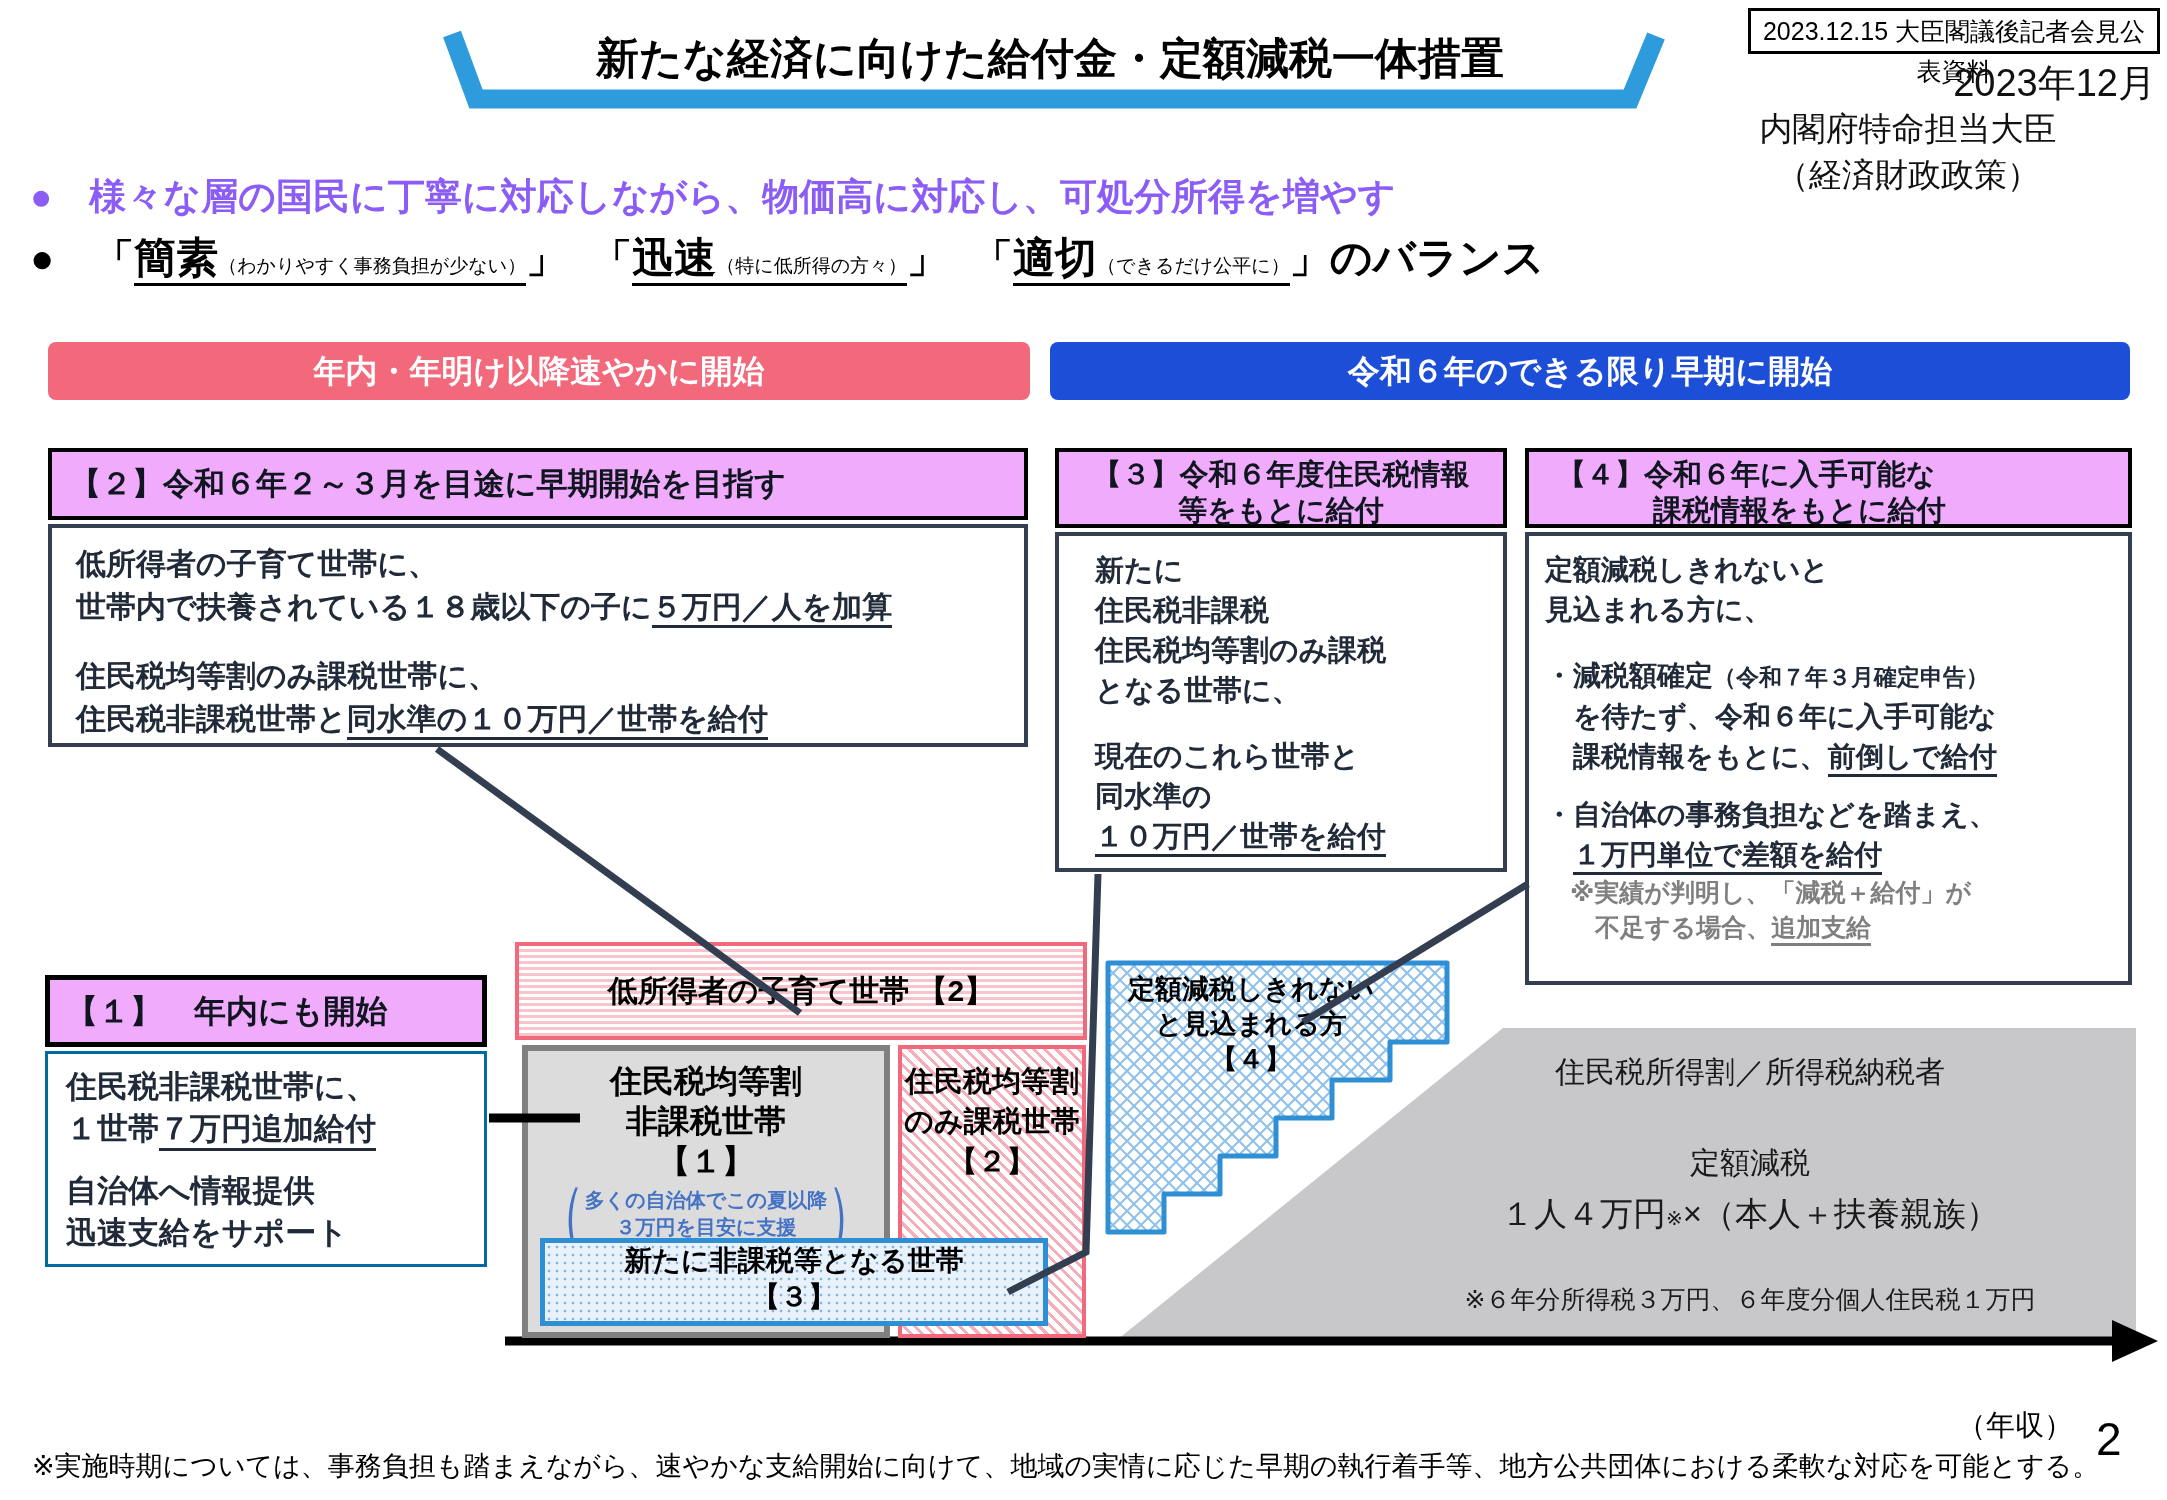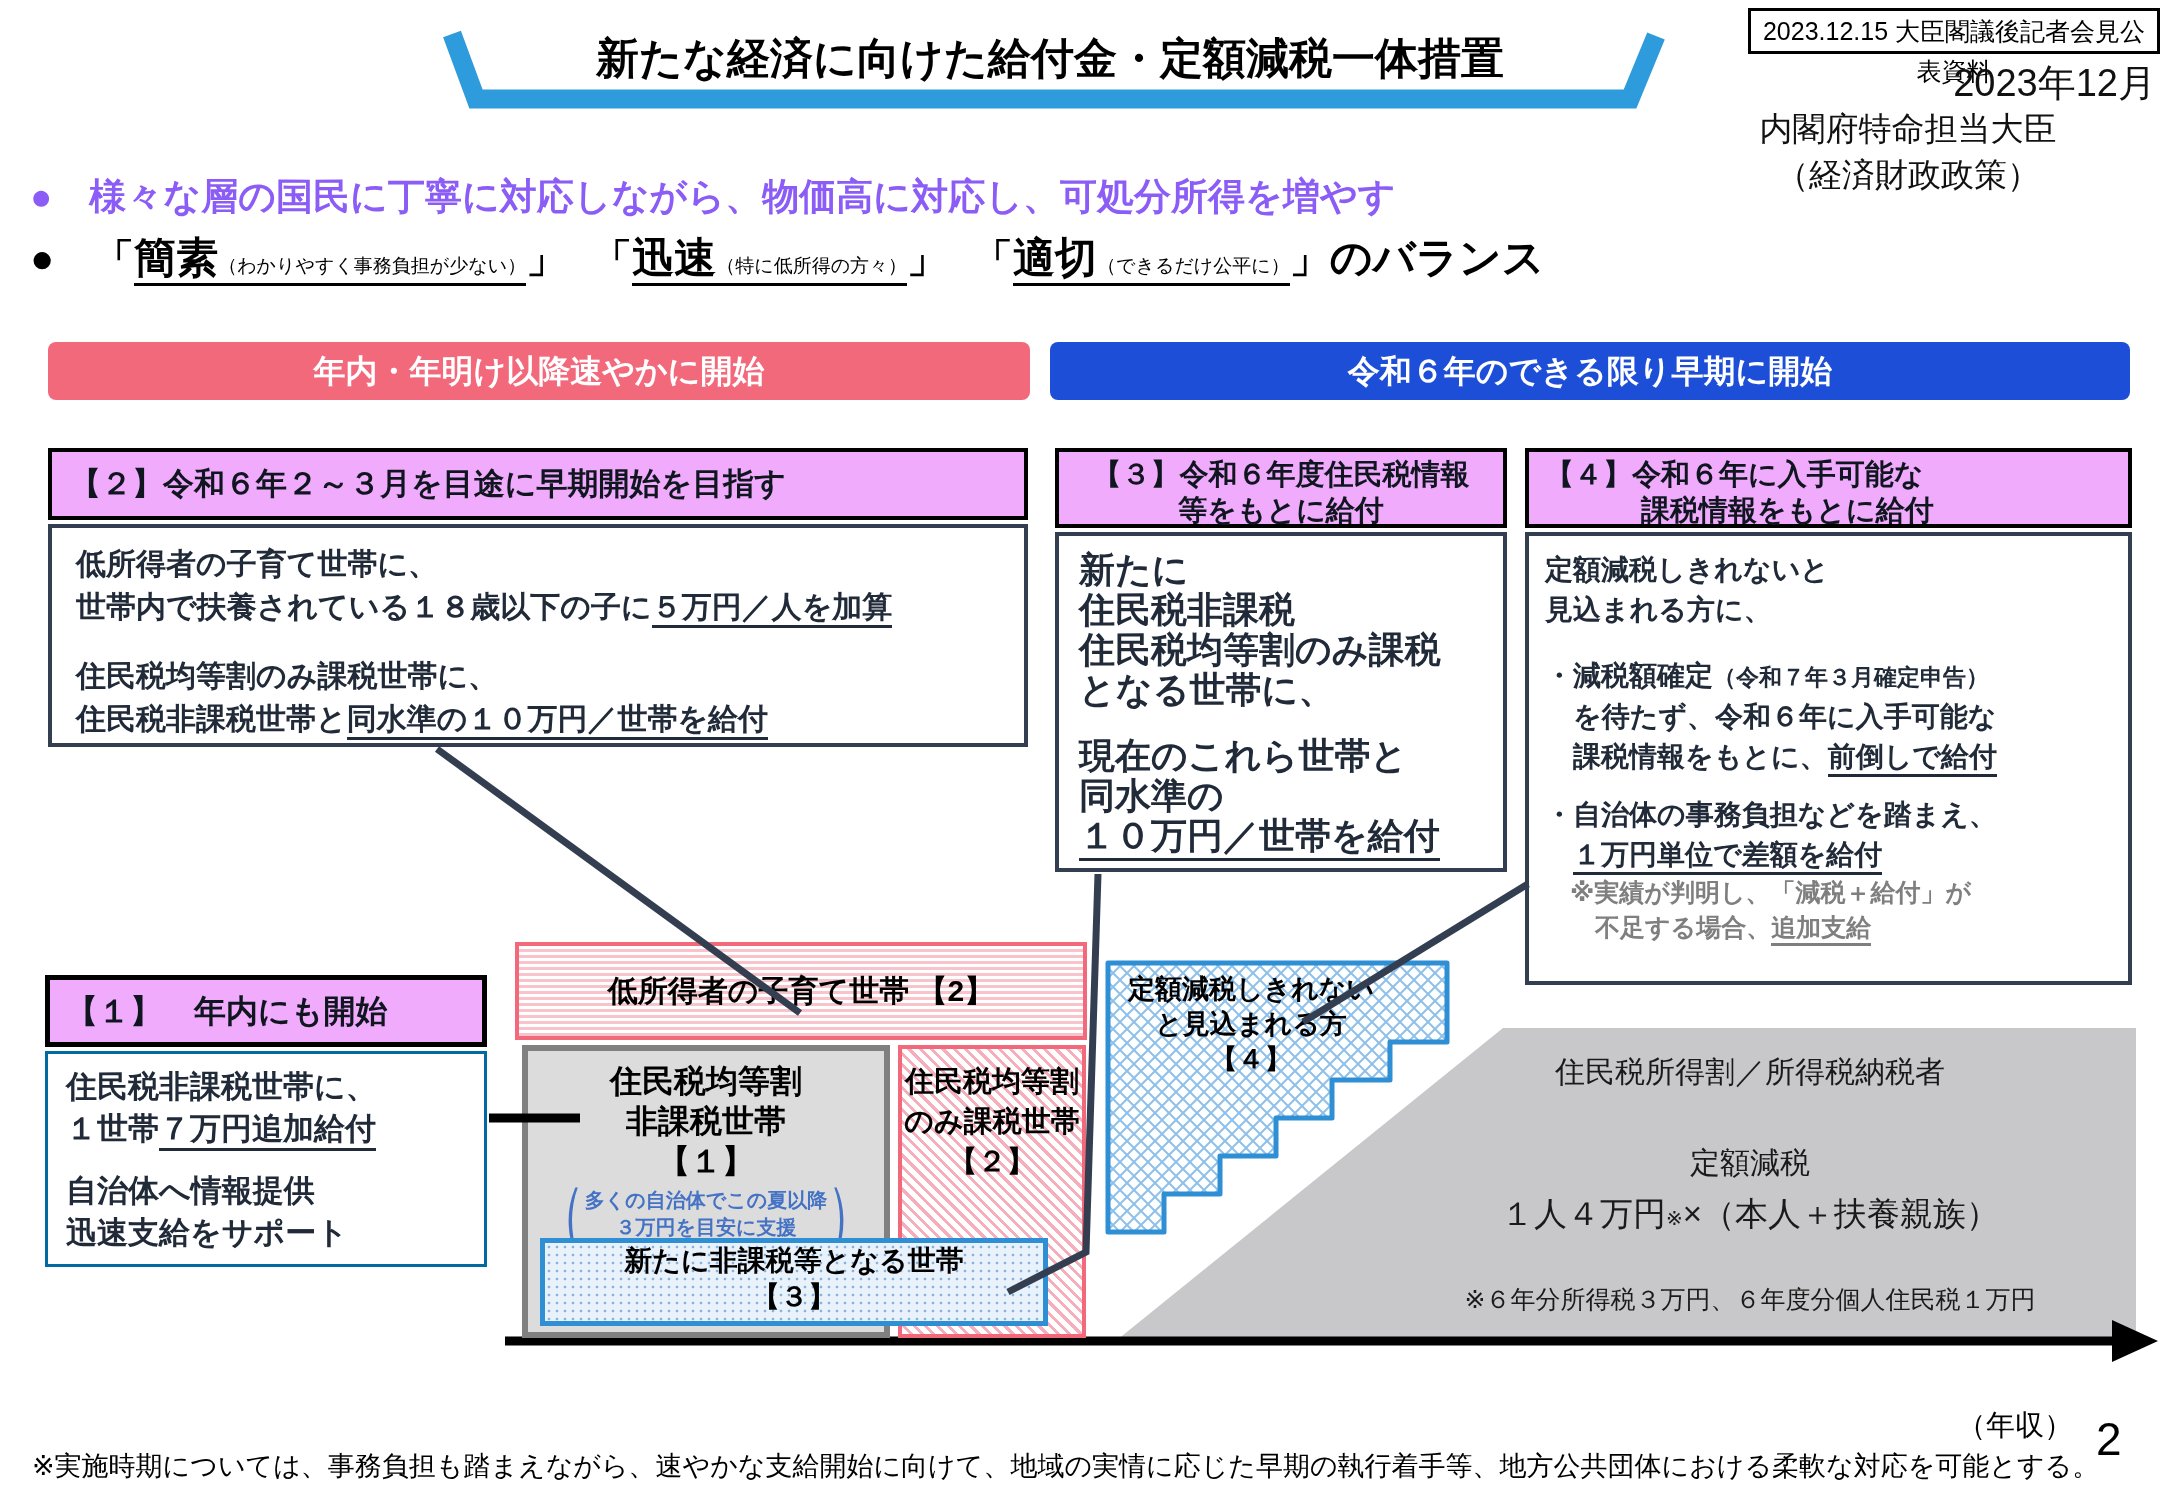--- a/index.html
+++ b/index.html
@@ -28,23 +28,23 @@
   #bullet2 .gap{display:inline-block;width:26px;}
   
   .banner{height:58px;border-radius:8px;color:#fff;font-weight:bold;font-size:32px;text-align:center;line-height:58px;z-index:2;}
   #banner-left{left:48px;top:342px;width:982px;background:#F2697C;}
   #banner-right{left:1050px;top:342px;width:1080px;background:#1d4ed8;}
   
   #box2-head{left:48px;top:448px;width:980px;height:72px;font-size:31px;line-height:64px;padding-left:18px;}
   #box2-body{left:48px;top:524px;width:980px;height:223px;font-size:30px;line-height:43px;padding:14px 24px;}
   
   #box3-head{left:1055px;top:448px;width:452px;height:80px;font-size:29px;line-height:36px;text-align:center;padding-top:4px;}
-  #box3-body{left:1055px;top:532px;width:452px;height:340px;font-size:36px;line-height:40px;padding:14px 20px;}
-  
-  #box4-head{left:1525px;top:448px;width:607px;height:80px;font-size:29px;line-height:36px;padding-top:4px;padding-left:16px;}
+  #box3-body{left:1055px;top:532px;width:452px;height:340px;font-size:29px;line-height:40px;padding:14px 36px;}
+  
+  #box4-head{left:1525px;top:448px;width:607px;height:80px;font-size:29px;line-height:36px;padding-top:4px;padding-left:28px;}
   #box4-body{left:1525px;top:532px;width:607px;height:453px;font-size:28px;line-height:40px;padding:14px 16px;}
   #box4-body .sm{font-size:23px;}
   #box4-body .gray{color:#7F7F7F;font-size:25px;line-height:35px;}
   
   #box1-head{left:45px;top:975px;width:442px;height:72px;border-width:5px;font-size:32px;line-height:62px;padding-left:16px;}
   #box1-body{left:45px;top:1051px;width:442px;height:216px;border:3px solid #0369a1;font-size:31px;line-height:42px;padding:12px 18px;}
   
   #childbox{left:515px;top:942px;width:572px;height:98px;border:4px solid #F2697C;box-sizing:border-box;
     background:repeating-linear-gradient(to bottom,#ffffff 0 3px,#F8C3CB 3px 6px);
     font-size:30px;font-weight:bold;color:#000;text-align:center;line-height:90px;}

